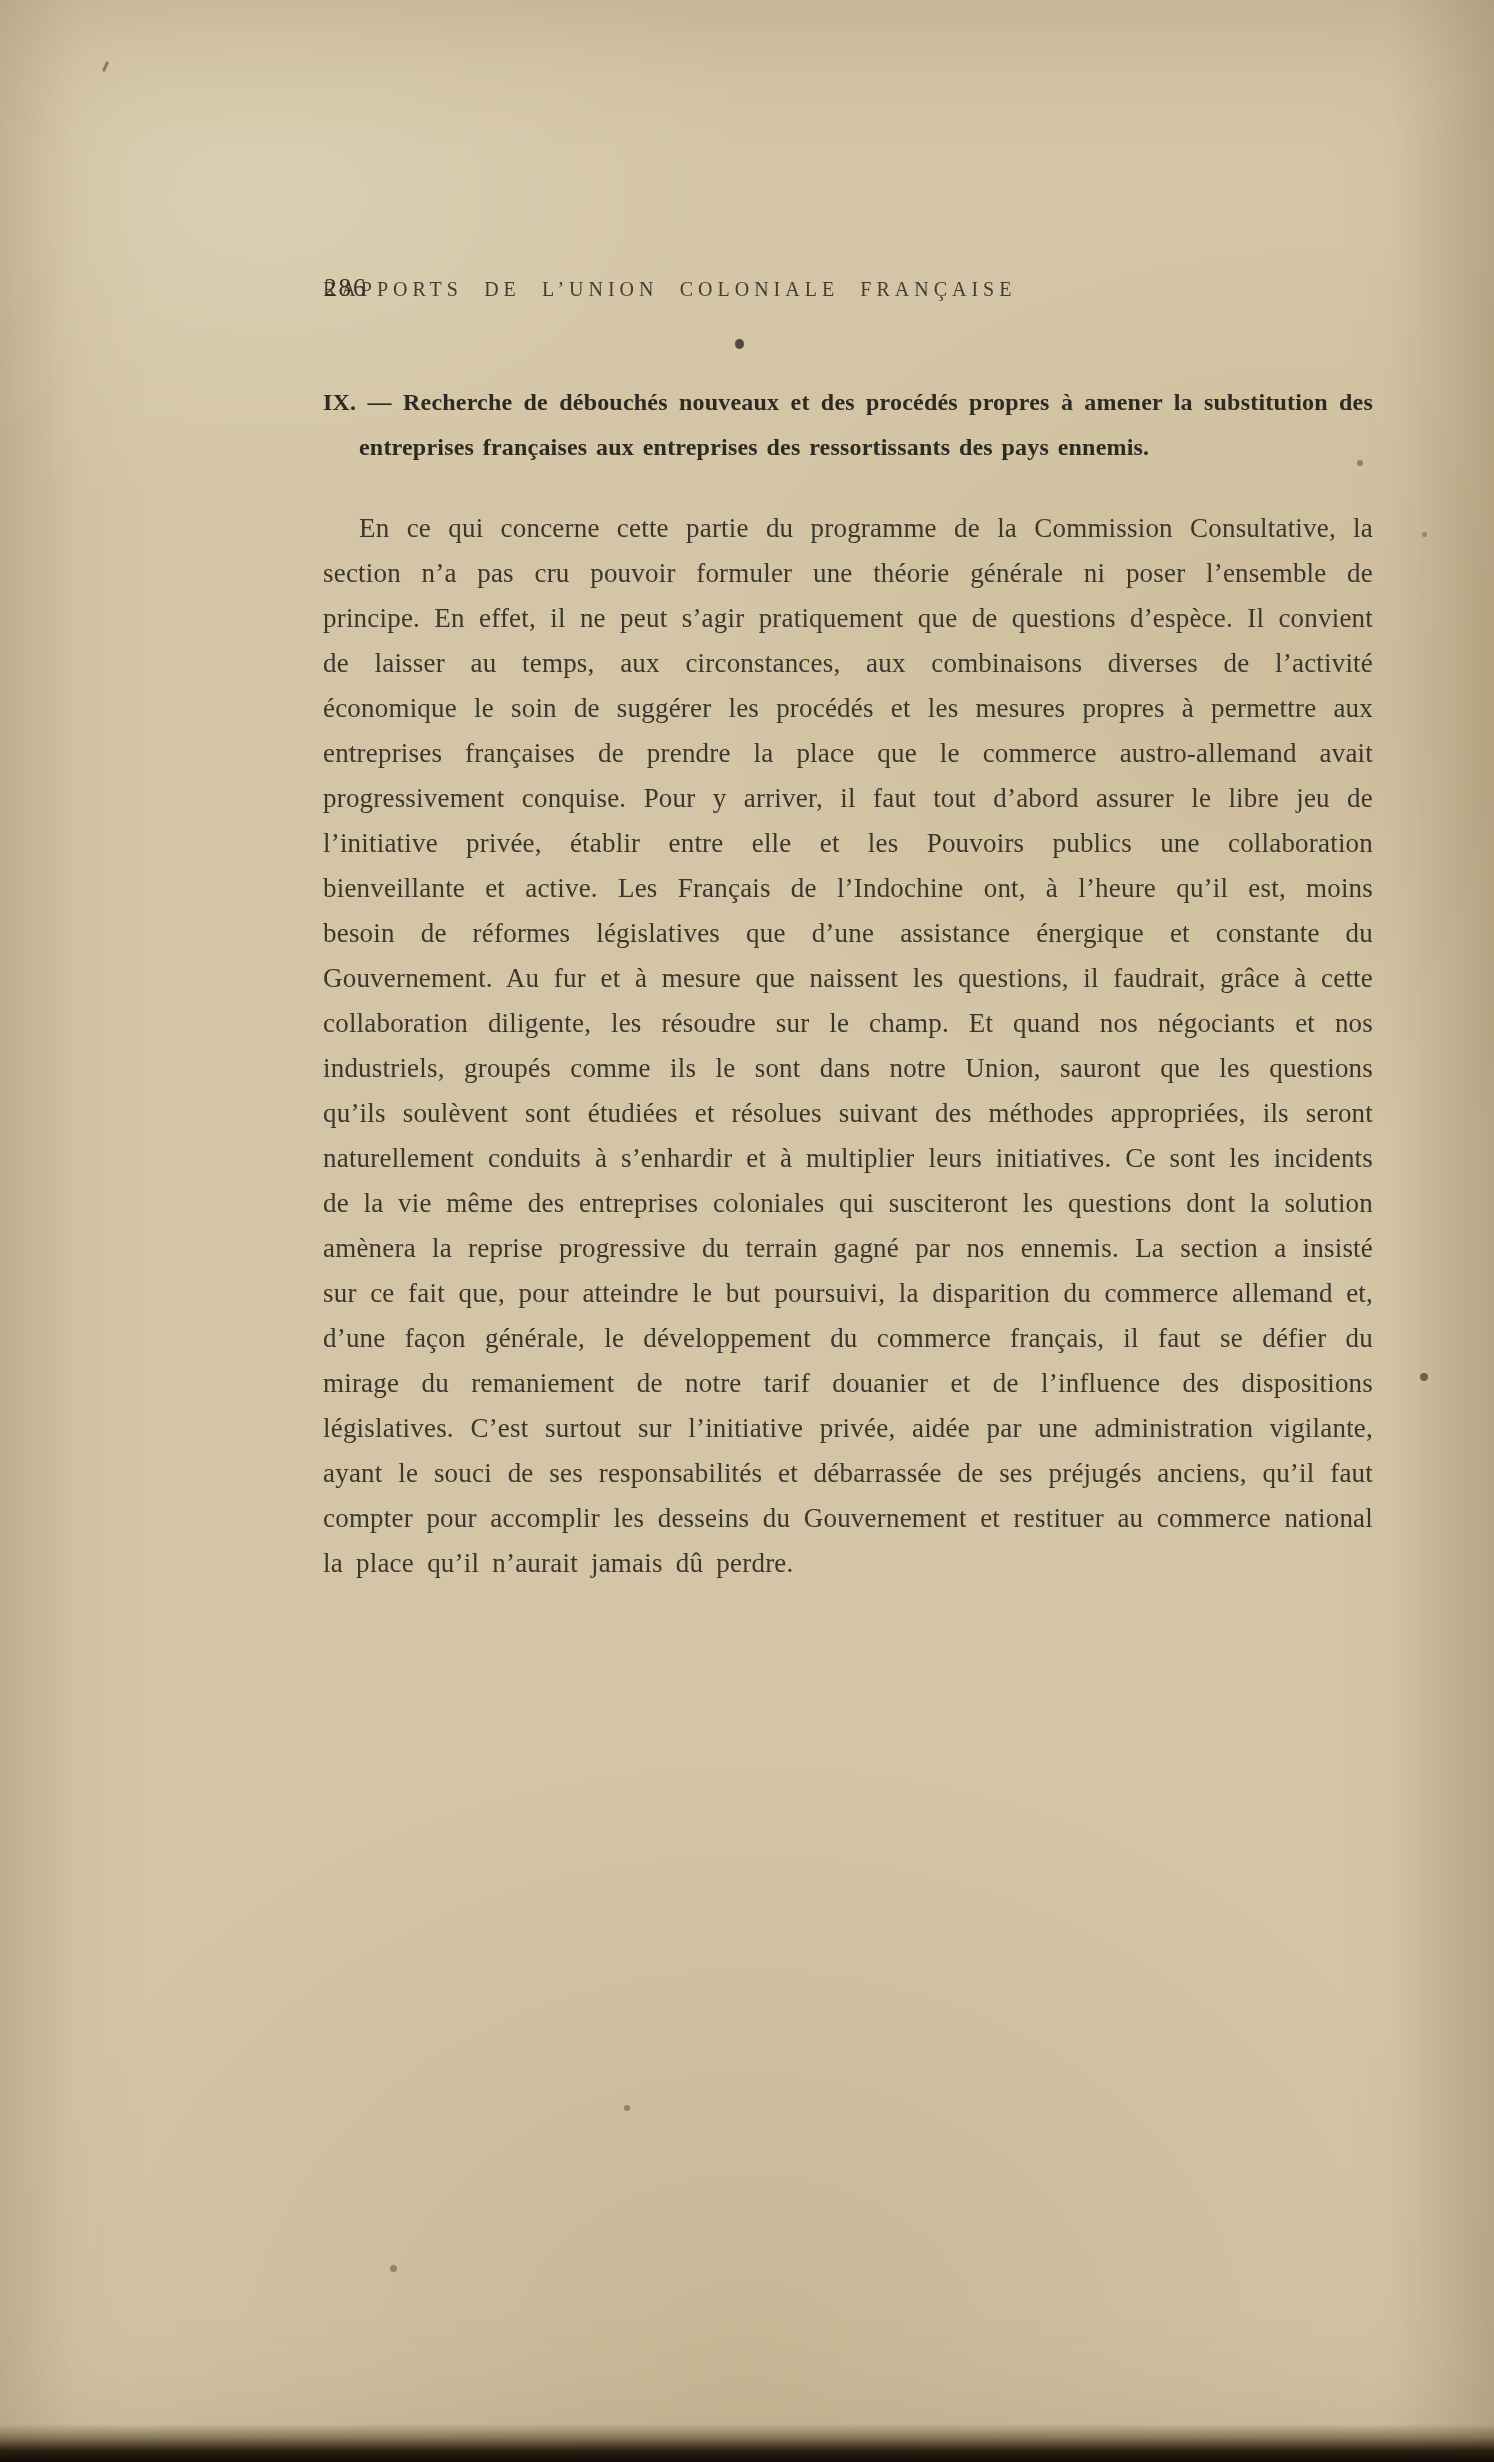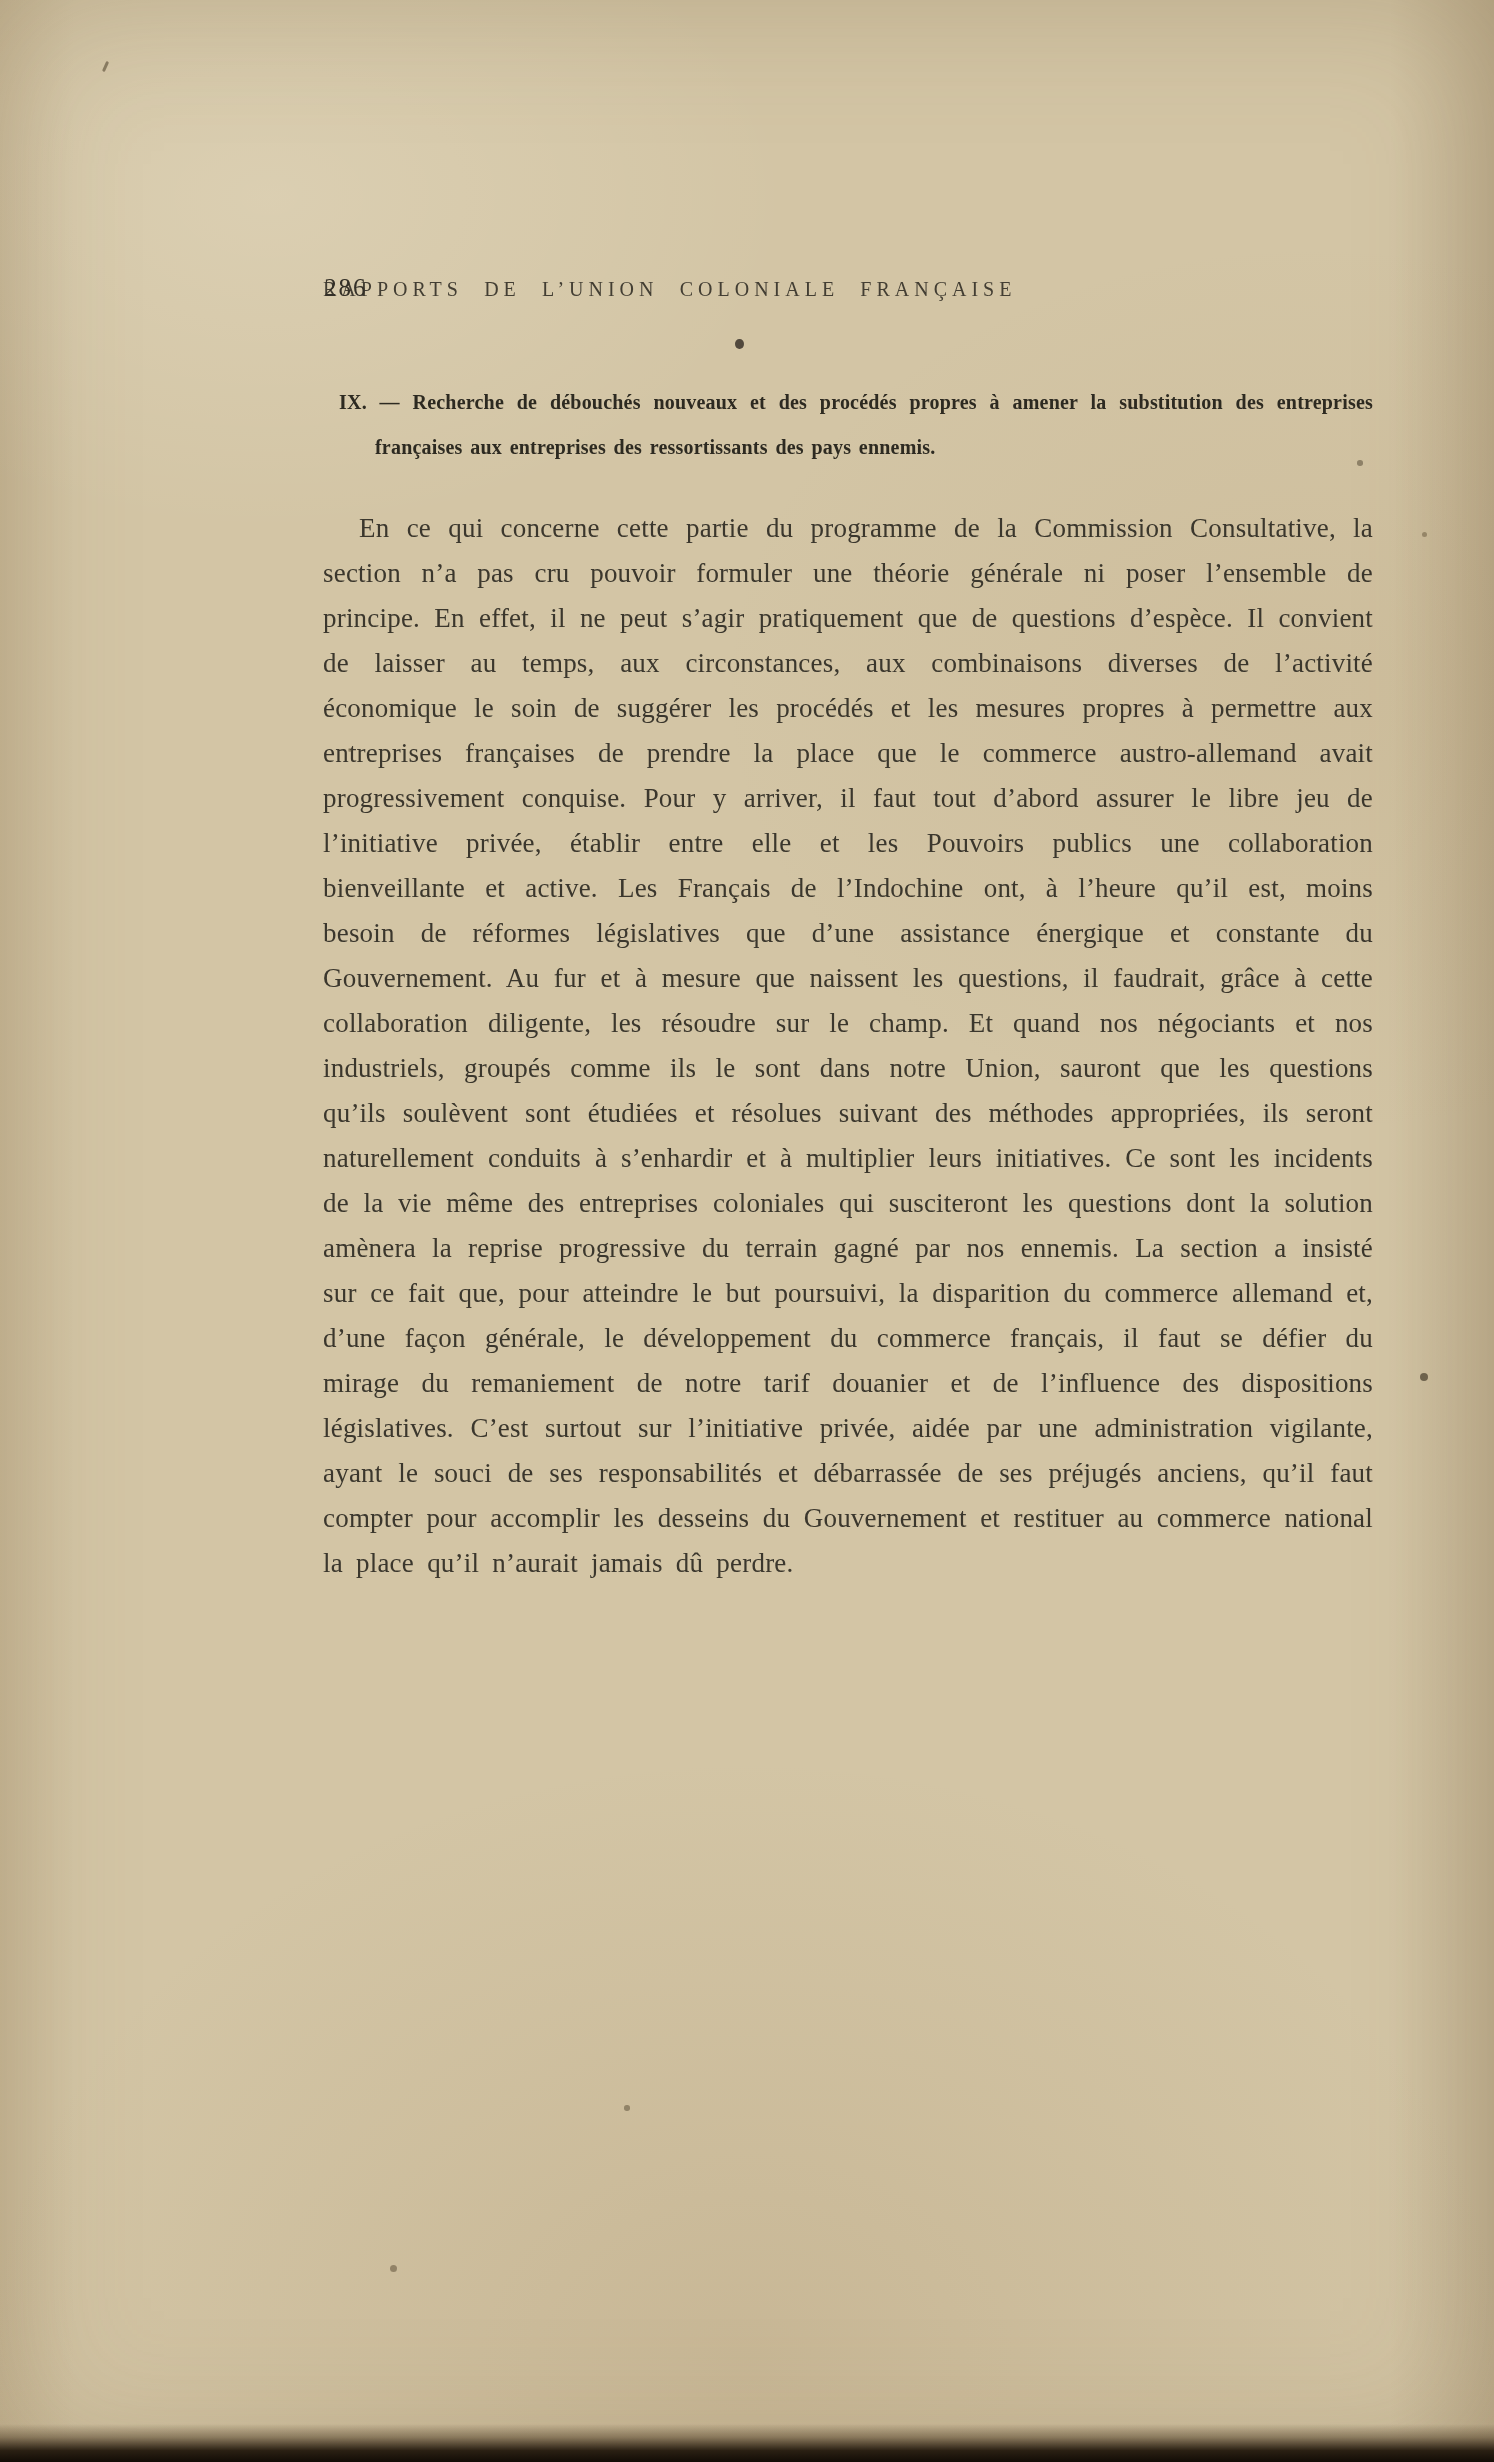--- a/index.html
+++ b/index.html
@@ -51,24 +51,24 @@
   }
   .running-title {
     display: inline-block;
     font-size: 20px;
     letter-spacing: 5px;
     word-spacing: 11.2px;
     color: #433e33;
     padding-top: 3.7px;
   }
   .section-heading {
-    margin: 74px 0 0 16px;
+    margin: 74px 0 0 0;
     padding-left: 36px;
     text-indent: -36px;
-    font-size: 20px;
+    font-size: 24px;
     line-height: 45px;
     font-weight: 700;
     letter-spacing: 0.2px;
     word-spacing: 2.5px;
     text-align: justify;
     color: #2d2a21;
   }
   .body-paragraph {
     margin: 36px 0 12px 0;
     text-indent: 36px;

